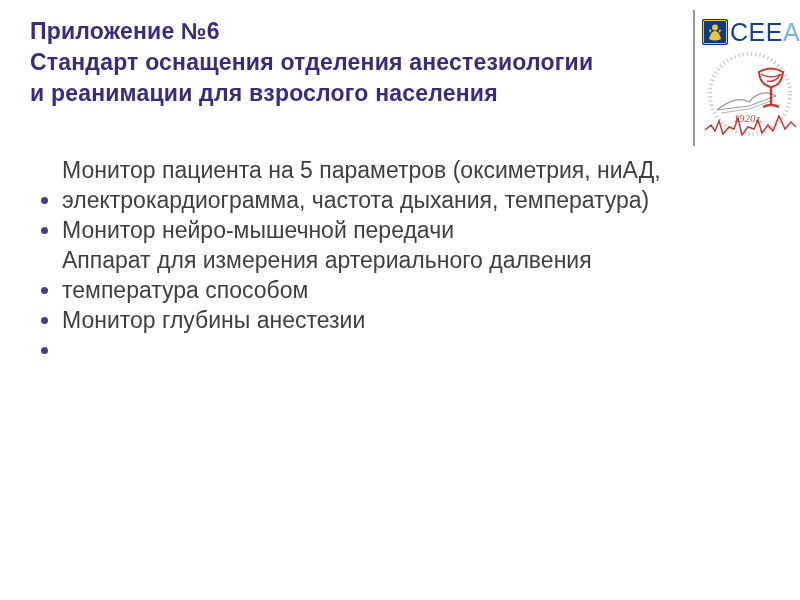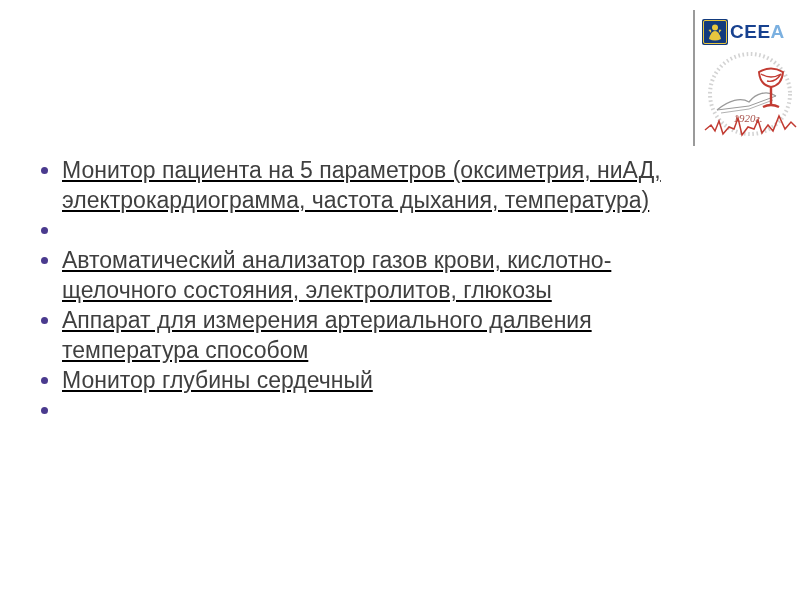--- a/index.html
+++ b/index.html
@@ -32,22 +32,22 @@
   }
 
   .logo-block {
     position: absolute;
     left: 702px; top: 19px;
     display: flex;
     align-items: center;
   }
   .logo-shield { display: block; }
   .logo-text {
-    font-size: 19px;
-    font-weight: bold;
+    font-size: 25px;
+    font-weight: normal;
     letter-spacing: 0.5px;
     margin-left: 2px;
     line-height: 26px;
   }
   .logo-text .dark  { color: #17418f; }
   .logo-text .light { color: #7bb0e0; }
 
   .emblem {
     position: absolute;
     left: 701px; top: 50px;
@@ -55,22 +55,21 @@
 
   .bullets {
     position: absolute;
     left: 38px; top: 155px;
     width: 740px;
     list-style: none;
     margin: 0; padding: 0;
   }
   .bullets li {
     display: flex;
-    align-items: flex-start;
-    text-decoration: underline;
+    align-items: flex-end;
   }
   .bullet-dot {
     flex: 0 0 24px;
     height: 30px;
     position: relative;
   }
   .bullet-dot::after {
     content: "";
     position: absolute;
     left: 3px; top: 12px;
@@ -83,20 +82,23 @@
     line-height: 30px;
     color: #3f3f3f;
     white-space: pre-line;
   }
 </style>
 </head>
 <body>
 
 <div class="slide">
 
+  <div class="title">Приложение №6
+Стандарт оснащения отделения анестезиологии
+и реанимации для взрослого населения</div>
 
   <div class="divider"></div>
 
   <div class="logo-block">
     <svg class="logo-shield" width="26" height="26" viewBox="0 0 26 26">
       <rect x="0" y="0" width="26" height="26" rx="2" fill="#123a7d"></rect>
       <rect x="1.5" y="1.5" width="23" height="23" rx="1.5" fill="none" stroke="#e8c63e" stroke-width="1"></rect>
       <circle cx="13" cy="8.5" r="3" fill="#e8c63e"></circle>
       <path d="M7 20 Q9 12 13 12 Q17 12 19 20 Q13 23 7 20 Z" fill="#e8c63e"></path>
       <path d="M6.5 11 Q10 9 9 14 Z" fill="#e8c63e"></path>
@@ -126,33 +128,29 @@
   </svg>
 
   <ul class="bullets">
     <li>
       <span class="bullet-dot"></span>
       <span class="bullet-text">Монитор пациента на 5 параметров (оксиметрия, ниАД,
 электрокардиограмма, частота дыхания, температура)</span>
     </li>
     <li>
       <span class="bullet-dot"></span>
-    </li>
-    <li>
-      <span class="bullet-dot"></span>
-      <span class="bullet-text">Автоматический анализатор газов крови, кислотно-
-щелочного состояния, электролитов, глюкозы</span>
+      <span class="bullet-text">Монитор нейро-мышечной передачи</span>
     </li>
     <li>
       <span class="bullet-dot"></span>
       <span class="bullet-text">Аппарат для измерения артериального далвения
 температура способом</span>
     </li>
     <li>
       <span class="bullet-dot"></span>
-      <span class="bullet-text">Монитор глубины сердечный</span>
+      <span class="bullet-text">Монитор глубины анестезии</span>
     </li>
     <li>
       <span class="bullet-dot"></span>
     </li>
   </ul>
 
 </div>
 
 </body></html>

